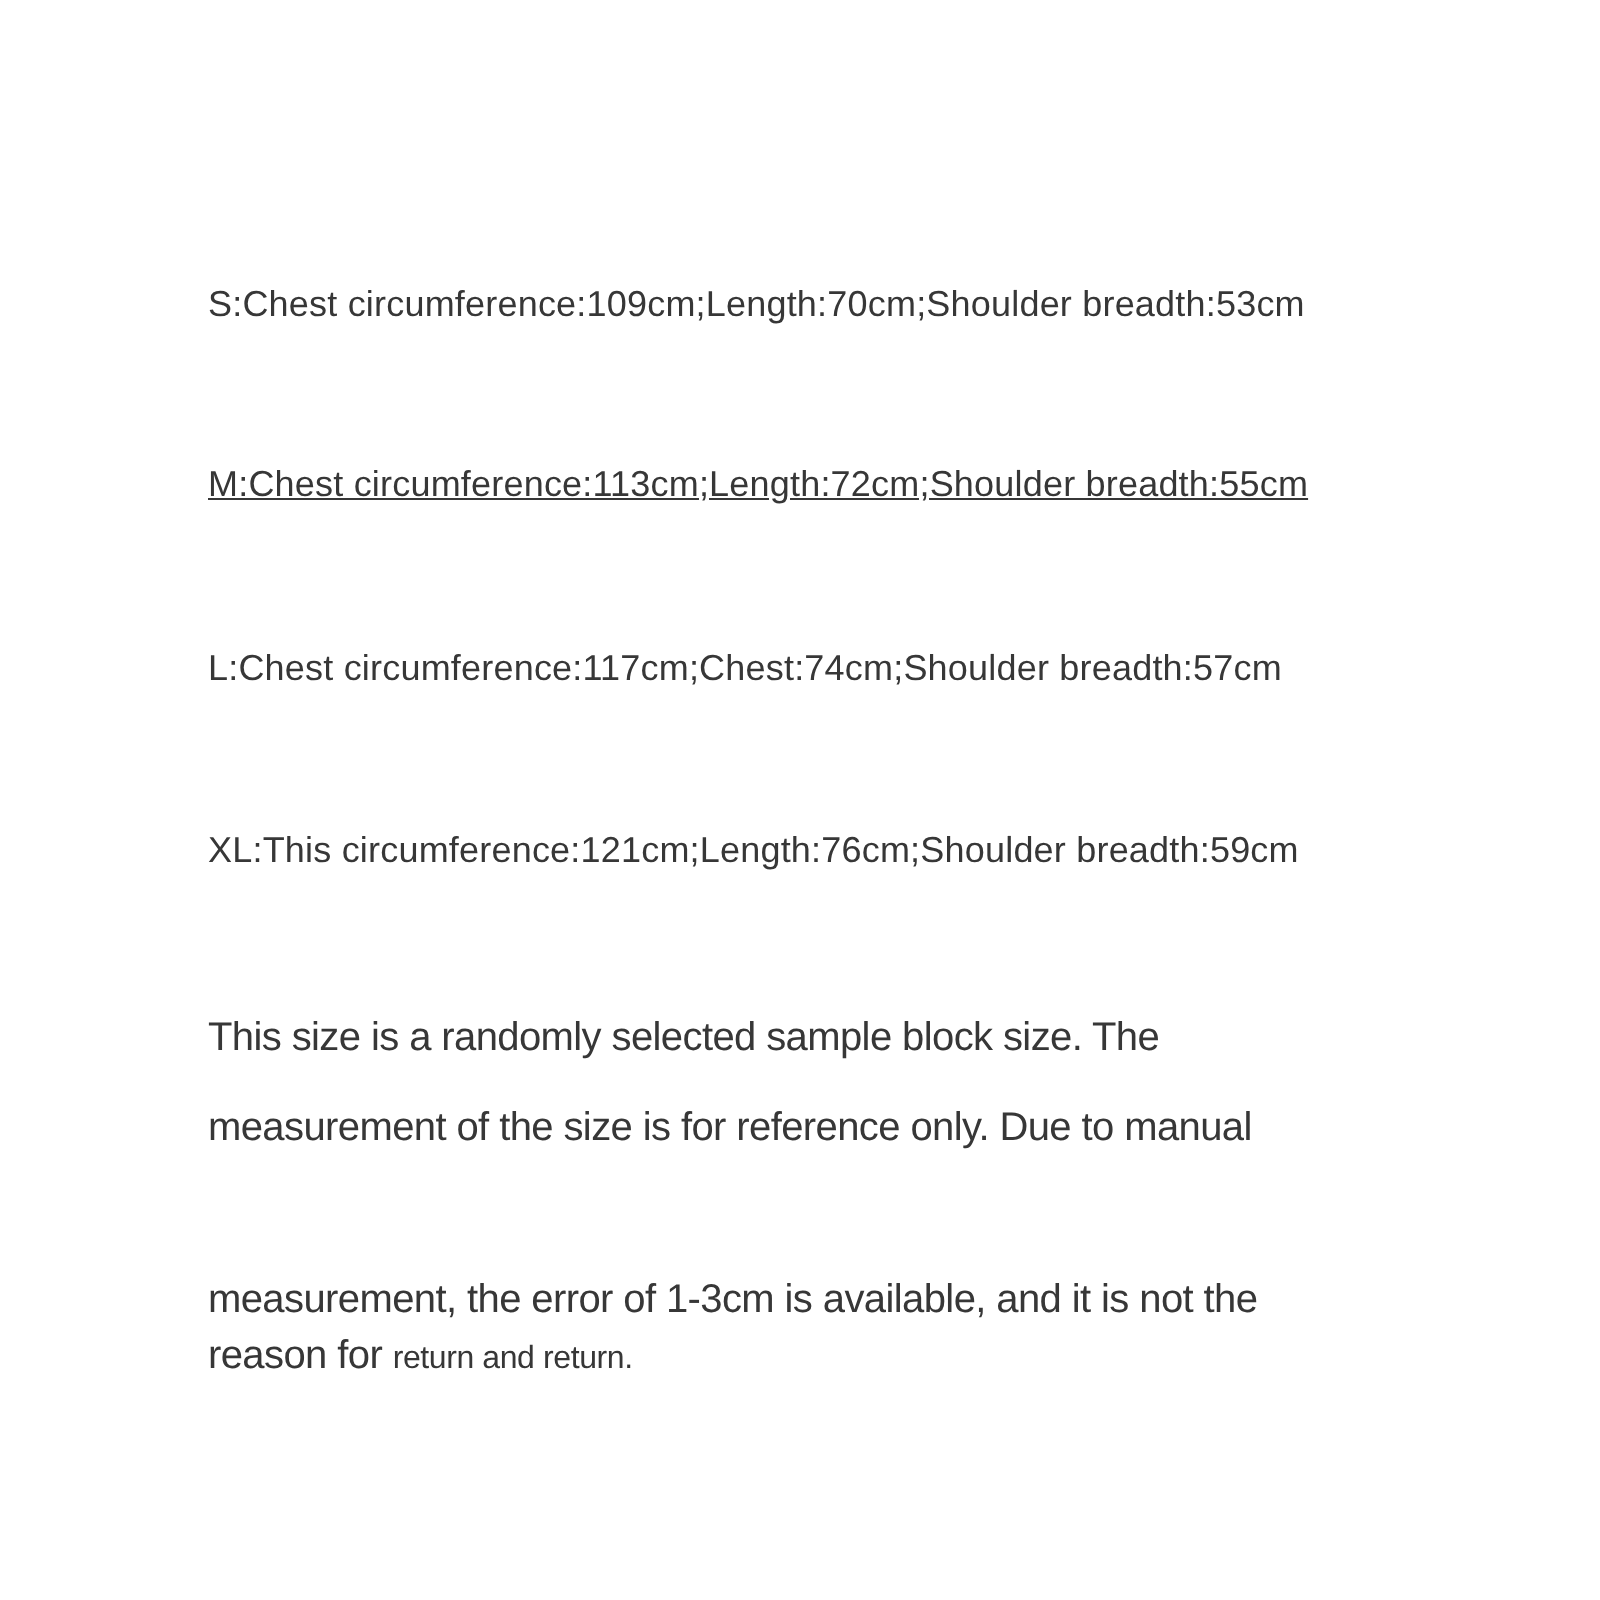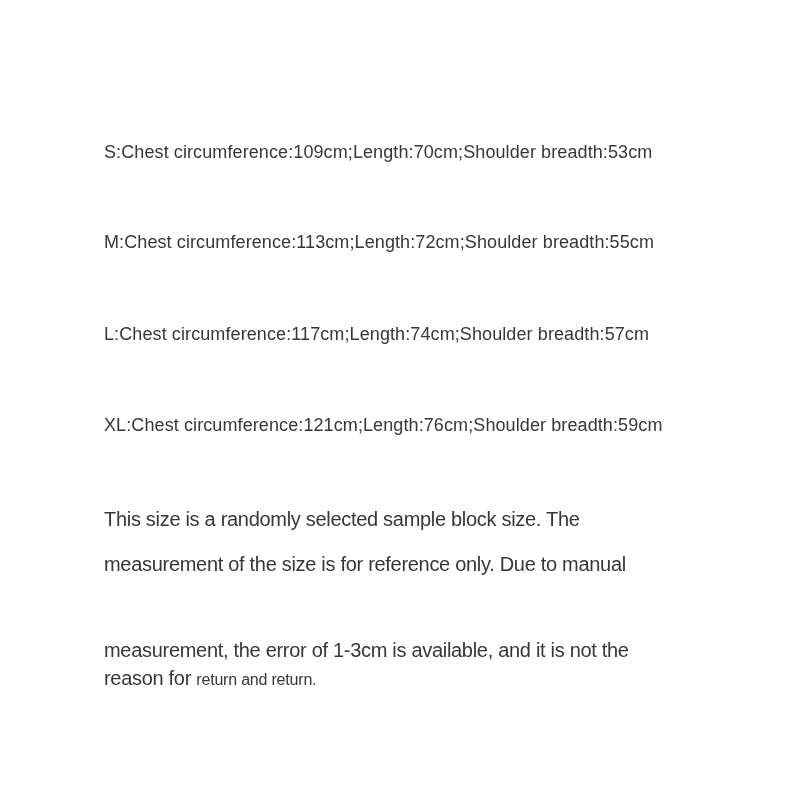--- a/index.html
+++ b/index.html
@@ -19,21 +19,21 @@
   .size-row {
     position: absolute;
     left: 104px;
     font-size: 18px;
     line-height: 24px;
     letter-spacing: 0.1px;
     white-space: nowrap;
     color: #373737;
   }
   .row-s  { top: 140px; }
-  .row-m  { top: 230px; }
+  .row-m  { top: 230px; text-decoration: underline; }
   .row-l  { top: 322px; }
   .row-xl { top: 413px; }
   .note-line {
     position: absolute;
     left: 104px;
     font-size: 20px;
     line-height: 27px;
     letter-spacing: -0.3px;
     white-space: nowrap;
     color: #373737;
@@ -49,23 +49,23 @@
 </style>
 </head>
 <body>
 
 <div class="page">
 
   <div class="size-row row-s">S:Chest circumference:109cm;Length:70cm;Shoulder breadth:53cm</div>
 
   <div class="size-row row-m">M:Chest circumference:113cm;Length:72cm;Shoulder breadth:55cm</div>
 
-  <div class="size-row row-l">L:Chest circumference:117cm;Length:74cm;Shoulder breadth:57cm</div>
+  <div class="size-row row-l">L:Chest circumference:117cm;Chest:74cm;Shoulder breadth:57cm</div>
 
-  <div class="size-row row-xl">XL:Chest circumference:121cm;Length:76cm;Shoulder breadth:59cm</div>
+  <div class="size-row row-xl">XL:This circumference:121cm;Length:76cm;Shoulder breadth:59cm</div>
 
   <div class="note-line nl2">measurement of the size is for reference only. Due to manual</div>
 
   <div class="note-line nl1">This size is a randomly selected sample block size. The</div>
 
   <div class="note-line nl3">measurement, the error of 1-3cm is available, and it is not the</div>
 
   <div class="note-line nl4"><span>reason for </span><span class="note-small">return and return.</span></div>
 
 </div>

